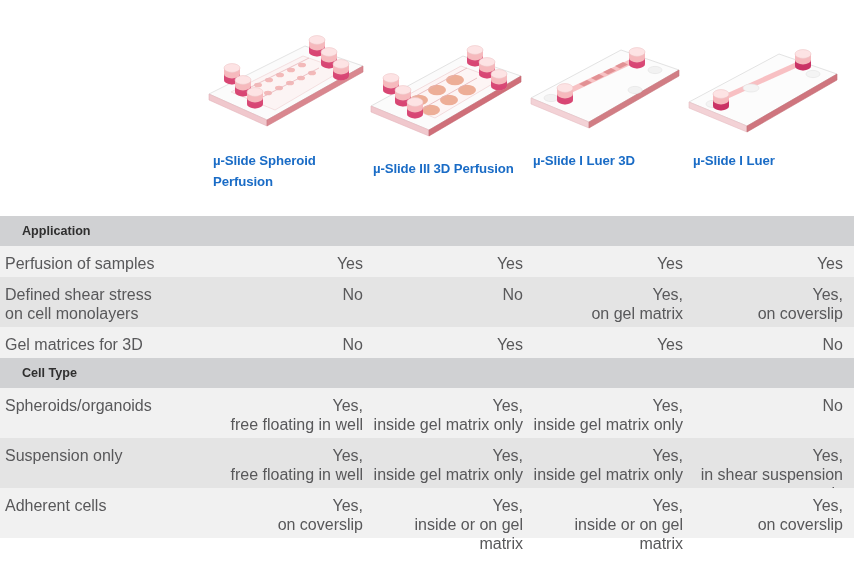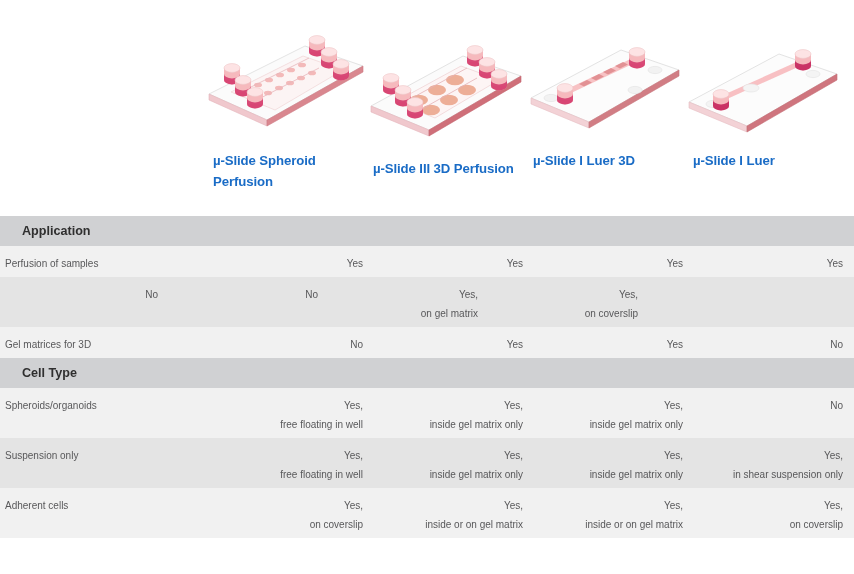--- a/index.html
+++ b/index.html
@@ -77,21 +77,21 @@
     font-size: 12.6px;
     font-weight: bold;
     color: #2f2f2f;
   }
 
   .row {
     position: relative;
     display: flex;
     align-items: flex-start;
     padding-top: 8px;
-    font-size: 10px;
+    font-size: 16px;
     color: #58585a;
     line-height: 19px;
   }
   .row.h1 { height: 31px; }
   .row.h2 { height: 50px; }
   .row.light { background: #f1f1f1; }
   .row.dark  { background: #e4e4e4; }
 
   .cell-label {
     width: 205px;
@@ -340,20 +340,24 @@
         </div>
       <div class="cell-val">
           <span class="l1">Yes</span>
         </div>
       <div class="cell-val">
           <span class="l1">Yes</span>
         </div>
     </div>
 
     <div class="row dark h2">
+      <div class="cell-label">
+        <span class="l1">Defined shear stress</span>
+        <span class="l2">on cell monolayers</span>
+      </div>
       <div class="cell-val">
           <span class="l1">No</span>
           <span class="l2"></span>
         </div>
       <div class="cell-val">
           <span class="l1">No</span>
           <span class="l2"></span>
         </div>
       <div class="cell-val">
           <span class="l1">Yes,</span>

